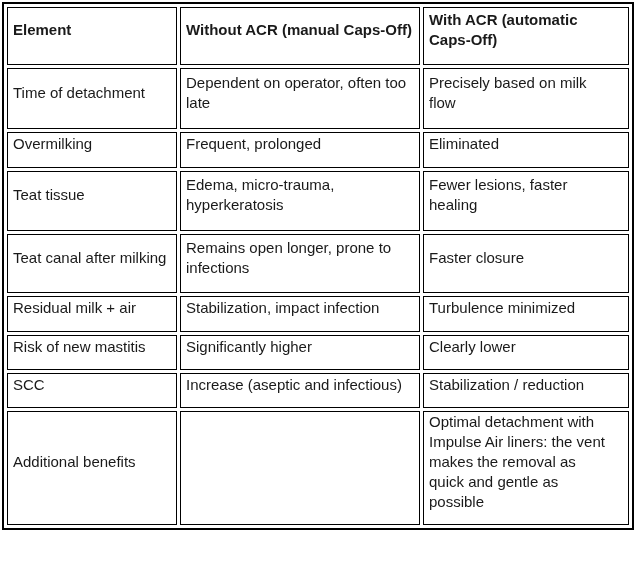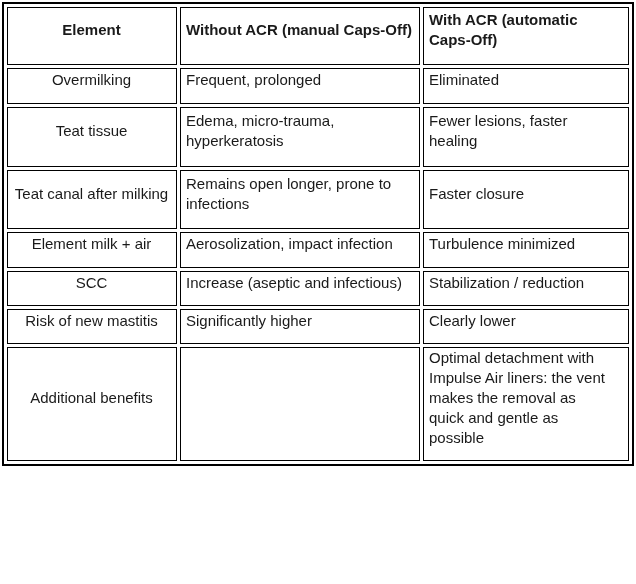--- a/index.html
+++ b/index.html
@@ -28,21 +28,21 @@
     padding: 0 5px 12px 5px;
     font-family: "Liberation Sans", sans-serif;
     font-size: 15px;
     line-height: 20px;
     color: #1a1a1a;
     box-sizing: border-box;
     overflow: hidden;
   }
   table.cmp th { font-weight: bold; }
   
-  table.cmp th:nth-child(1), table.cmp td:nth-child(1) { padding-right: 6px; text-align: center; }
+  table.cmp th:nth-child(1), table.cmp td:nth-child(1) { padding-right: 6px; }
   table.cmp th:nth-child(2), table.cmp td:nth-child(2) { padding-right: 2px; }
   table.cmp th:nth-child(3), table.cmp td:nth-child(3) { padding-right: 14px; margin-top: 42px; }
   .rh58  { height: 58px; }
   .rh61  { height: 61px; }
   .rh36  { height: 36px; border-radius: 7px; }
   .rh60  { height: 60px; border-radius: 7px; }
   .rh59  { height: 59px; padding-left: 38px; }
   .rh35  { height: 35px; }
   .rh104 { height: 104px; }
 </style>
@@ -54,49 +54,54 @@
     <col style="width:170px">
     <col style="width:240px">
     <col style="width:206px">
   </colgroup>
   <tbody>
     <tr class="rh58">
       <th>Element</th>
       <th>Without ACR (manual Caps-Off)</th>
       <th>With ACR (automatic Caps-Off)</th>
     </tr>
+    <tr class="rh61">
+      <td>Time of detachment</td>
+      <td>Dependent on operator, often too late</td>
+      <td>Precisely based on milk flow</td>
+    </tr>
     <tr class="rh36">
       <td>Overmilking</td>
       <td>Frequent, prolonged</td>
       <td>Eliminated</td>
     </tr>
     <tr class="rh60">
       <td>Teat tissue</td>
       <td>Edema, micro-trauma, hyperkeratosis</td>
       <td>Fewer lesions, faster healing</td>
     </tr>
     <tr class="rh59">
       <td>Teat canal after milking</td>
       <td>Remains open longer, prone to infections</td>
       <td>Faster closure</td>
     </tr>
     <tr class="rh36">
-      <td>Element milk + air</td>
-      <td>Aerosolization, impact infection</td>
+      <td>Residual milk + air</td>
+      <td>Stabilization, impact infection</td>
       <td>Turbulence minimized</td>
+    </tr>
+    <tr class="rh35">
+      <td>Risk of new mastitis</td>
+      <td>Significantly higher</td>
+      <td>Clearly lower</td>
     </tr>
     <tr class="rh35">
       <td>SCC</td>
       <td>Increase (aseptic and infectious)</td>
       <td>Stabilization / reduction</td>
-    </tr>
-    <tr class="rh35">
-      <td>Risk of new mastitis</td>
-      <td>Significantly higher</td>
-      <td>Clearly lower</td>
     </tr>
     <tr class="rh104">
       <td>Additional benefits</td>
       <td></td>
       <td>Optimal detachment with Impulse Air liners: the vent makes the removal as quick and gentle as possible</td>
     </tr>
   </tbody>
 </table>
 
 </body></html>

